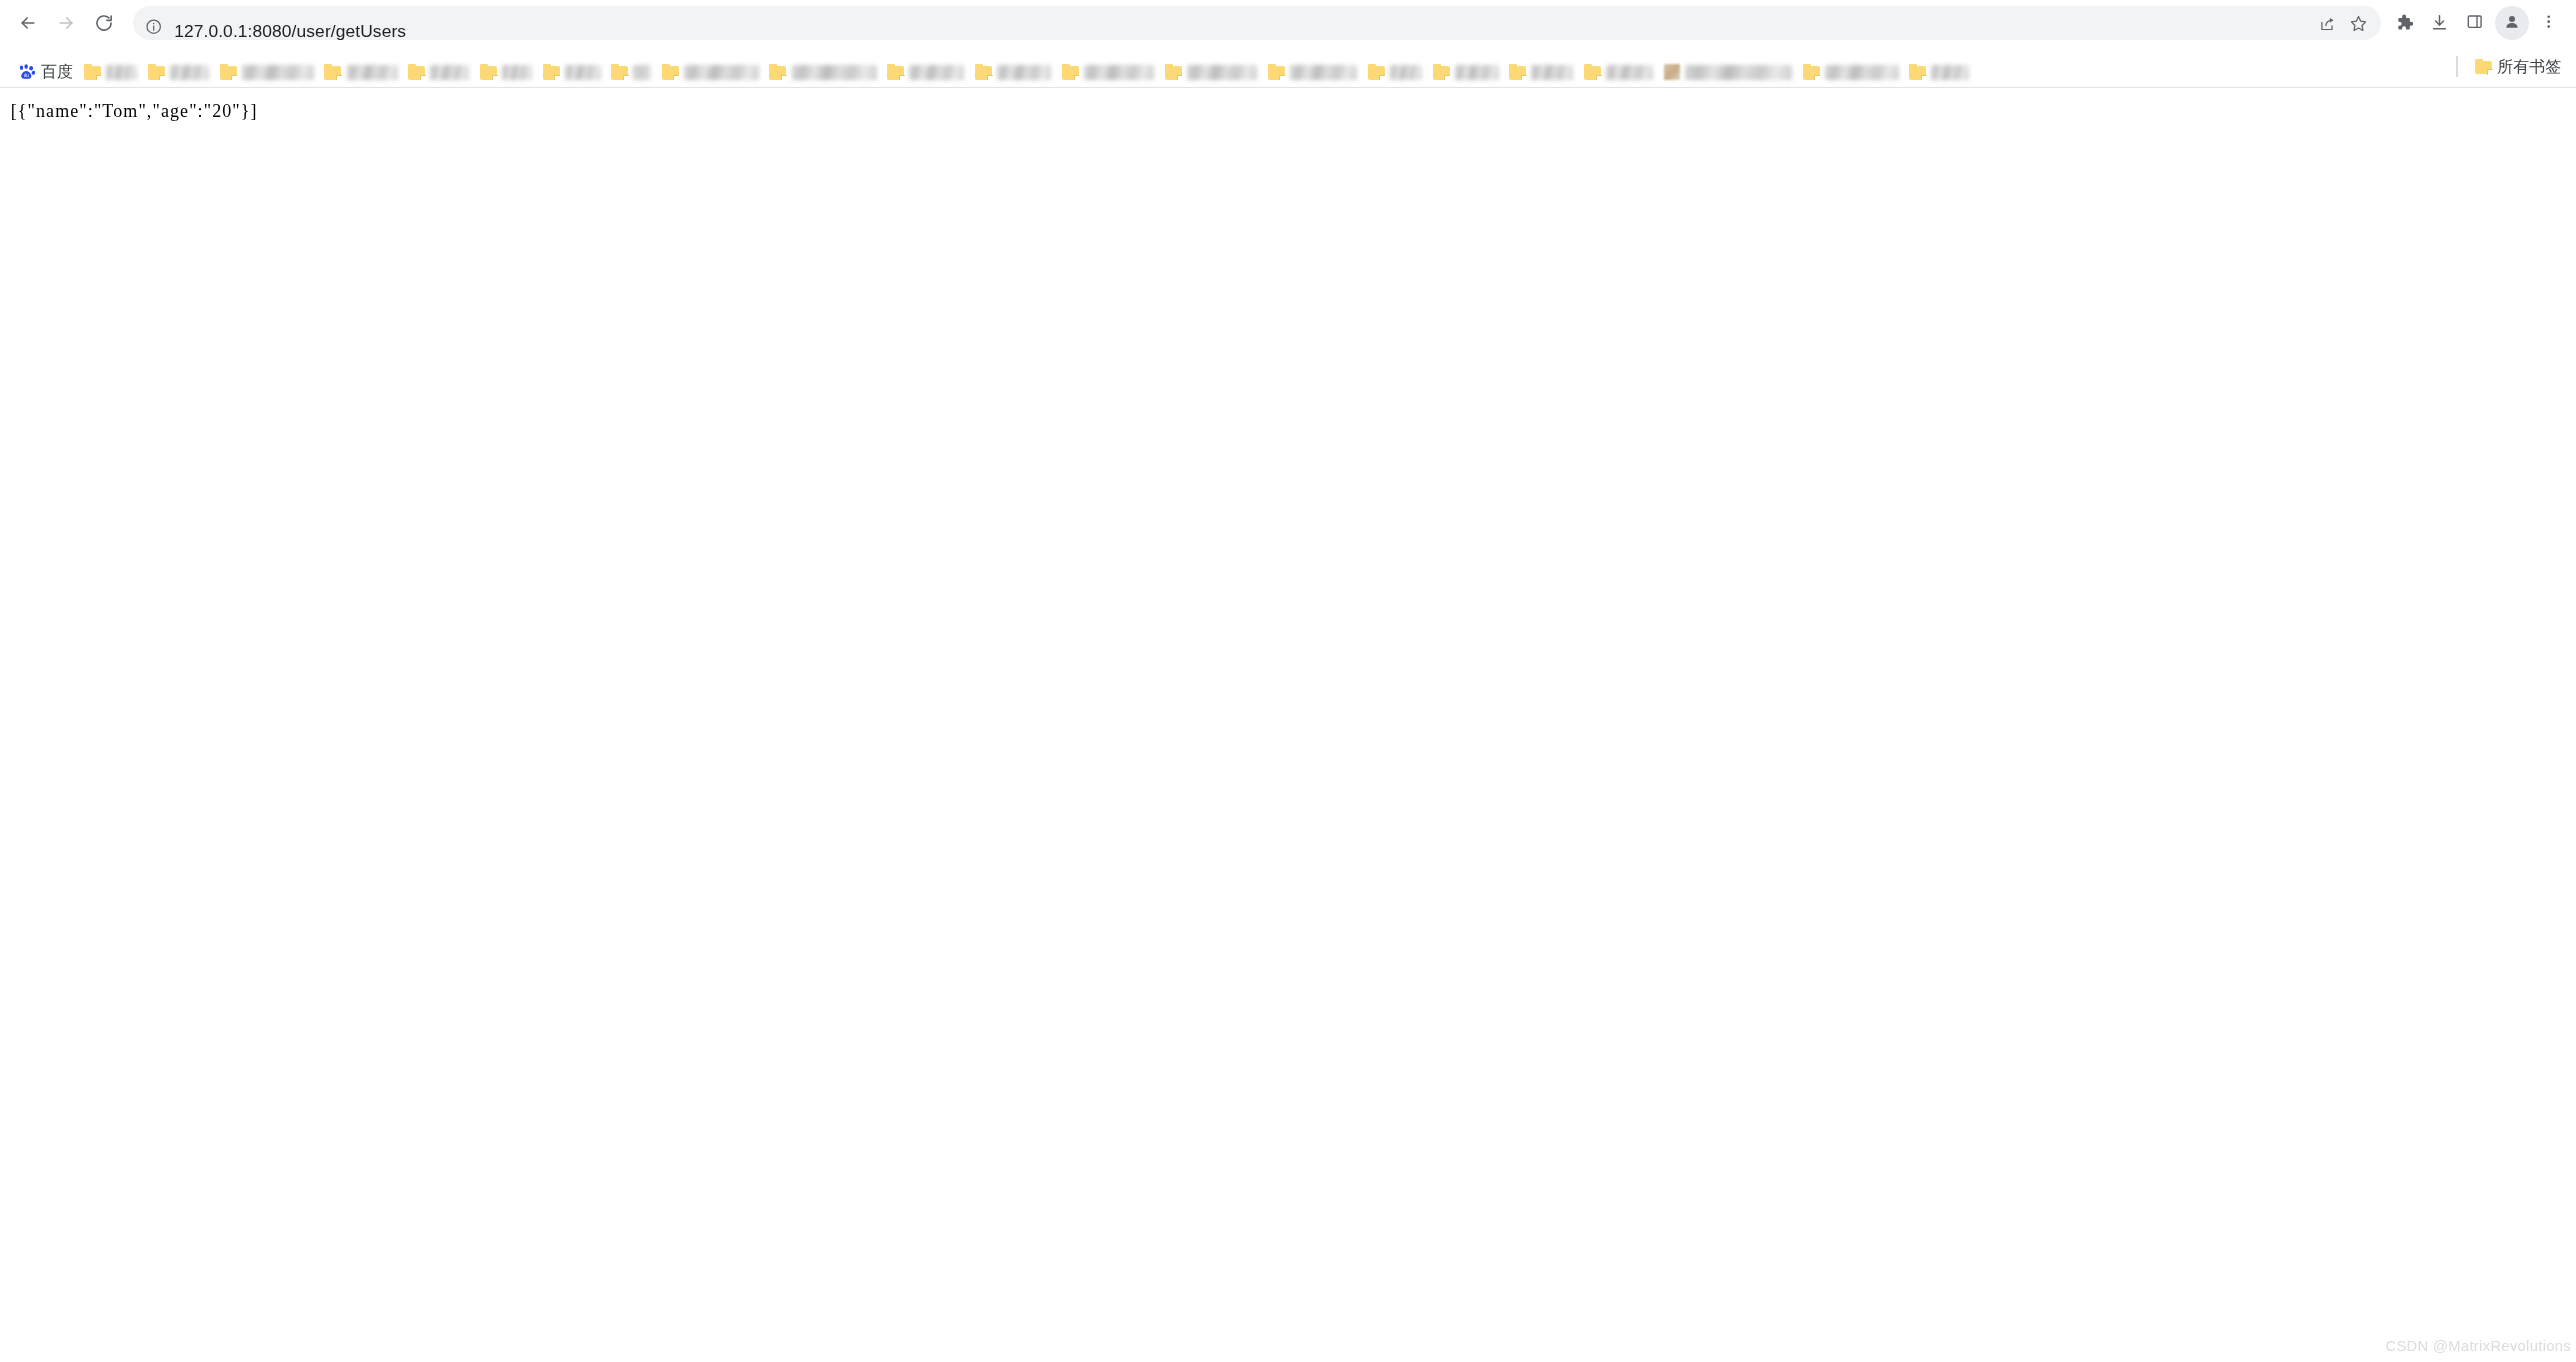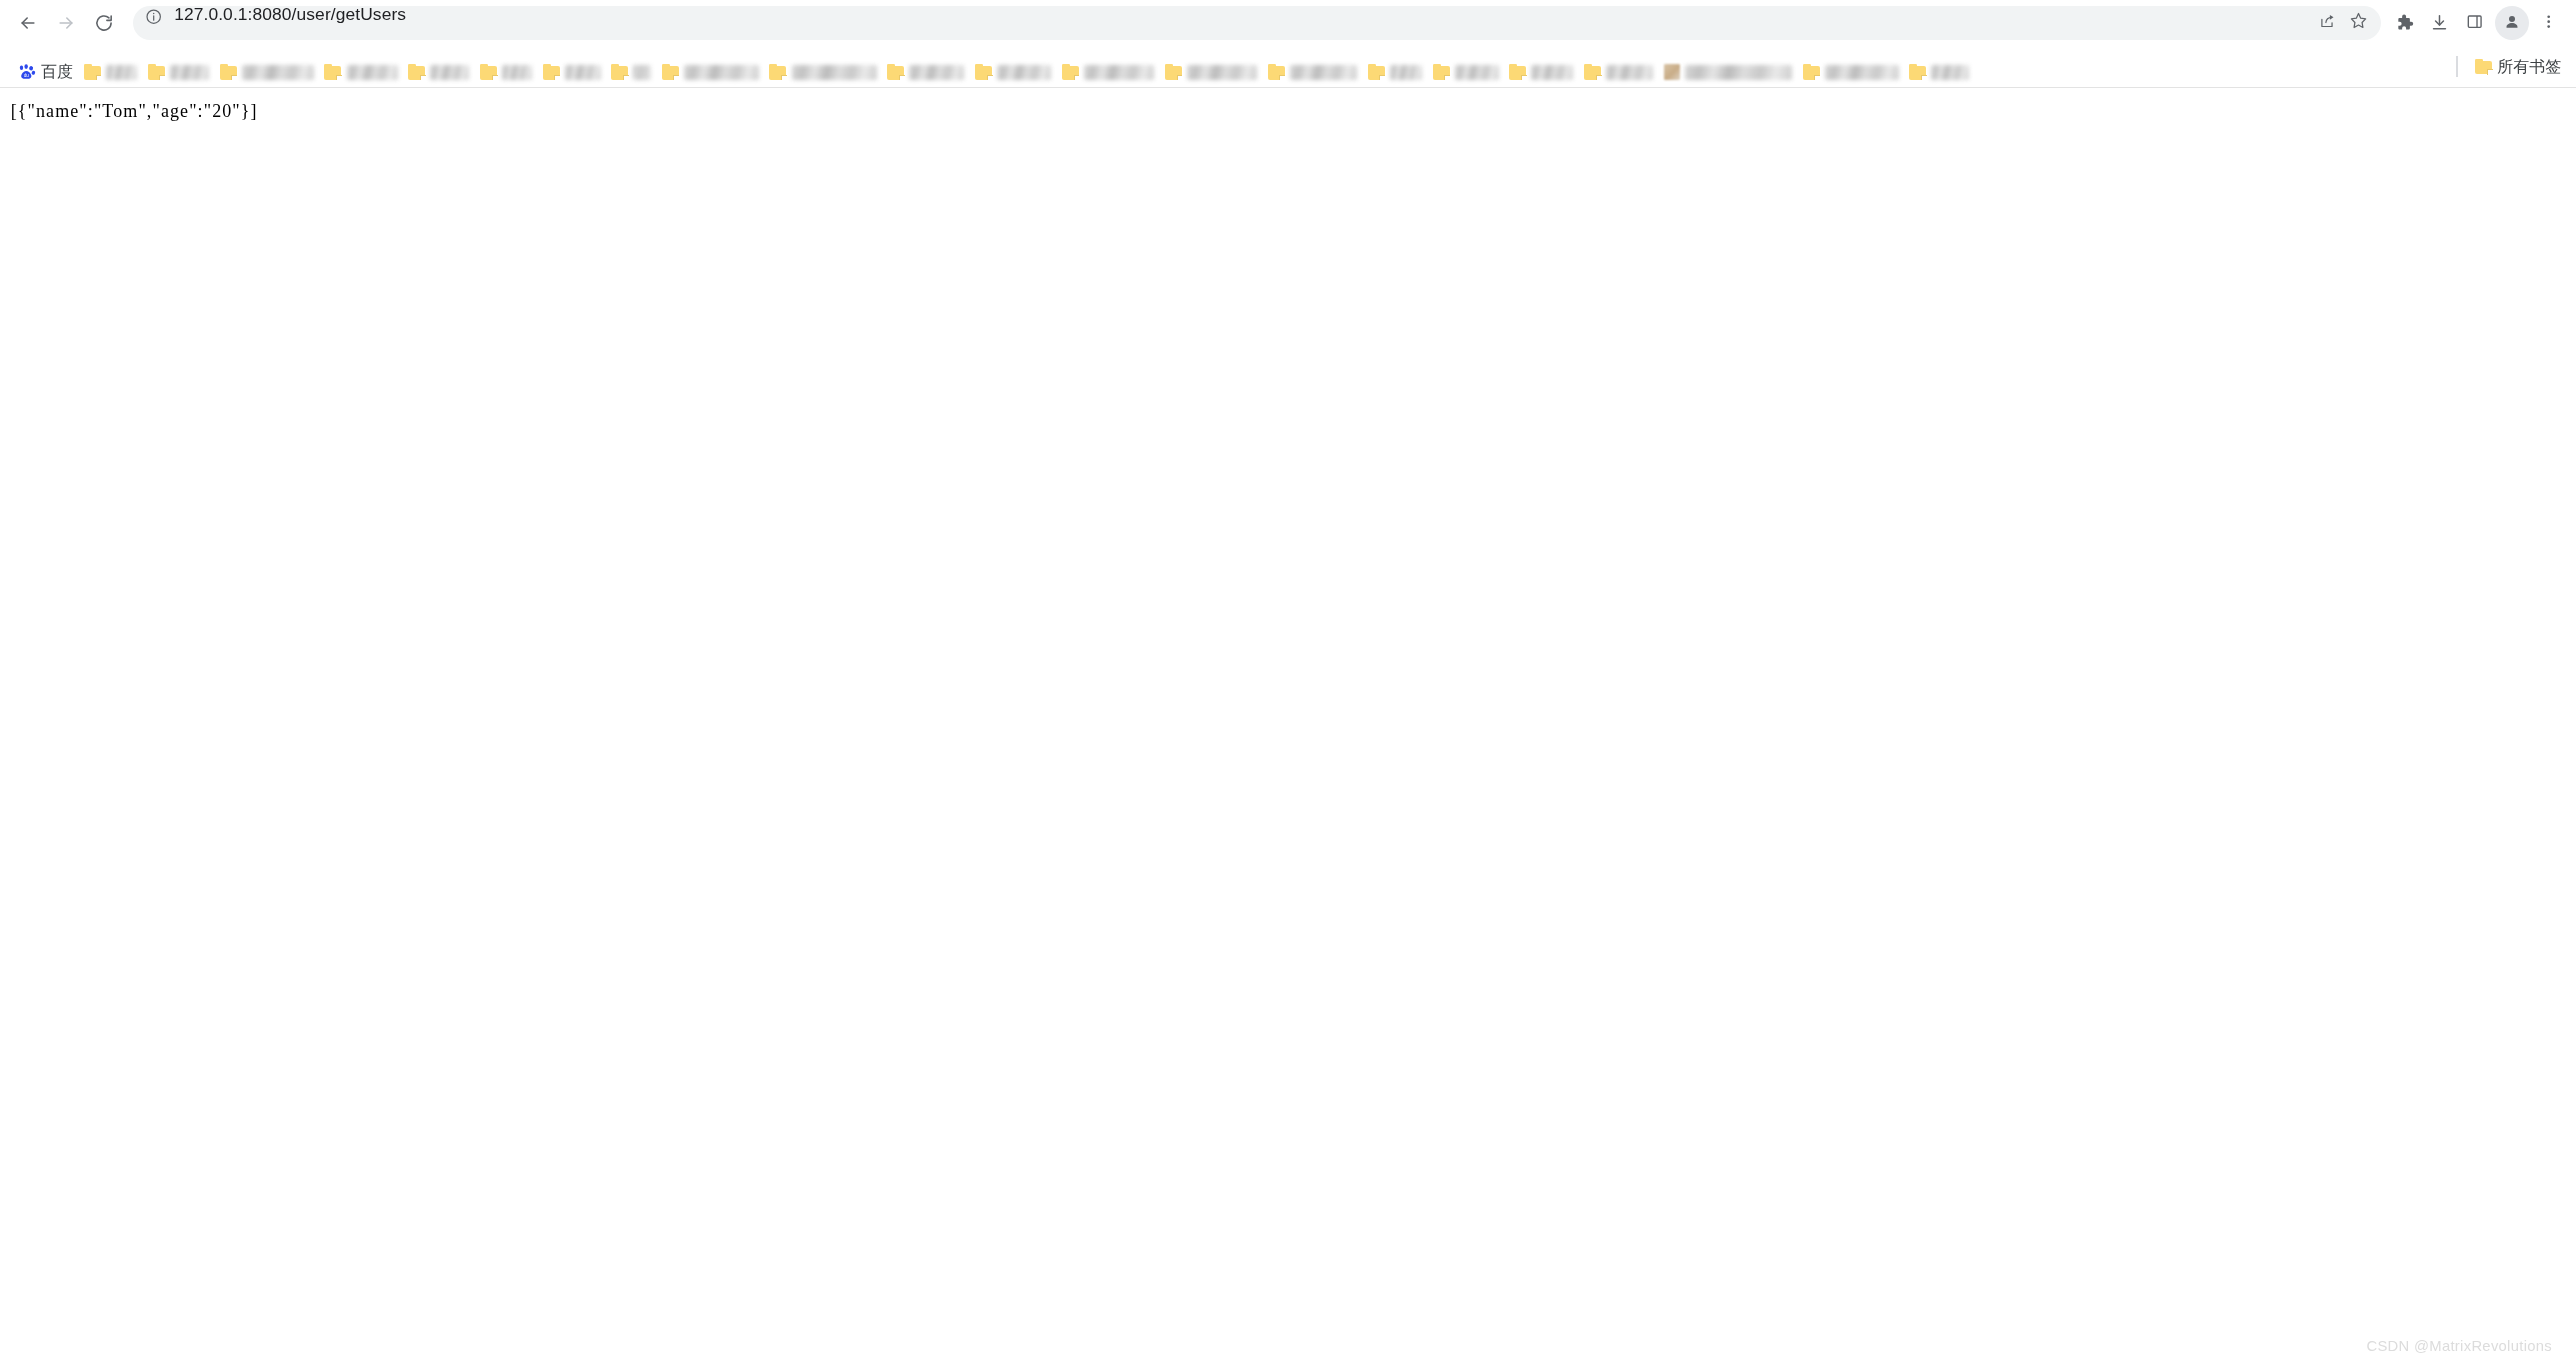--- a/index.html
+++ b/index.html
@@ -45,21 +45,21 @@
     cursor: pointer;
   }
   .nav-btn svg { display: block; }
 
   .omnibox {
     flex: 1 1 auto;
     height: 34px;
     background: #f1f3f4;
     border-radius: 17px;
     display: flex;
-    align-items: flex-start;
+    align-items: flex-end;
     margin-left: 9.4px;
     margin-right: 0;
     padding: 0 6.7px 0 9.4px;
     box-sizing: border-box;
     min-width: 0;
     cursor: text;
   }
   .omnibox-icon {
     width: 24px;
     height: 24px;
@@ -240,21 +240,21 @@
     font-family: "Liberation Serif", "DejaVu Serif", serif;
     font-size: 18px;
     color: #000000;
     white-space: pre-wrap;
     letter-spacing: 1.1px;
     line-height: 1.2;
   }
 
   .watermark {
     position: absolute;
-    right: 24px;
+    right: 5px;
     bottom: 9.4px;
     font-size: 14.8px;
     color: #dcdcdc;
     letter-spacing: 0.3px;
     user-select: none;
     white-space: nowrap;
   }
 </style>
 </head>
 <body>

